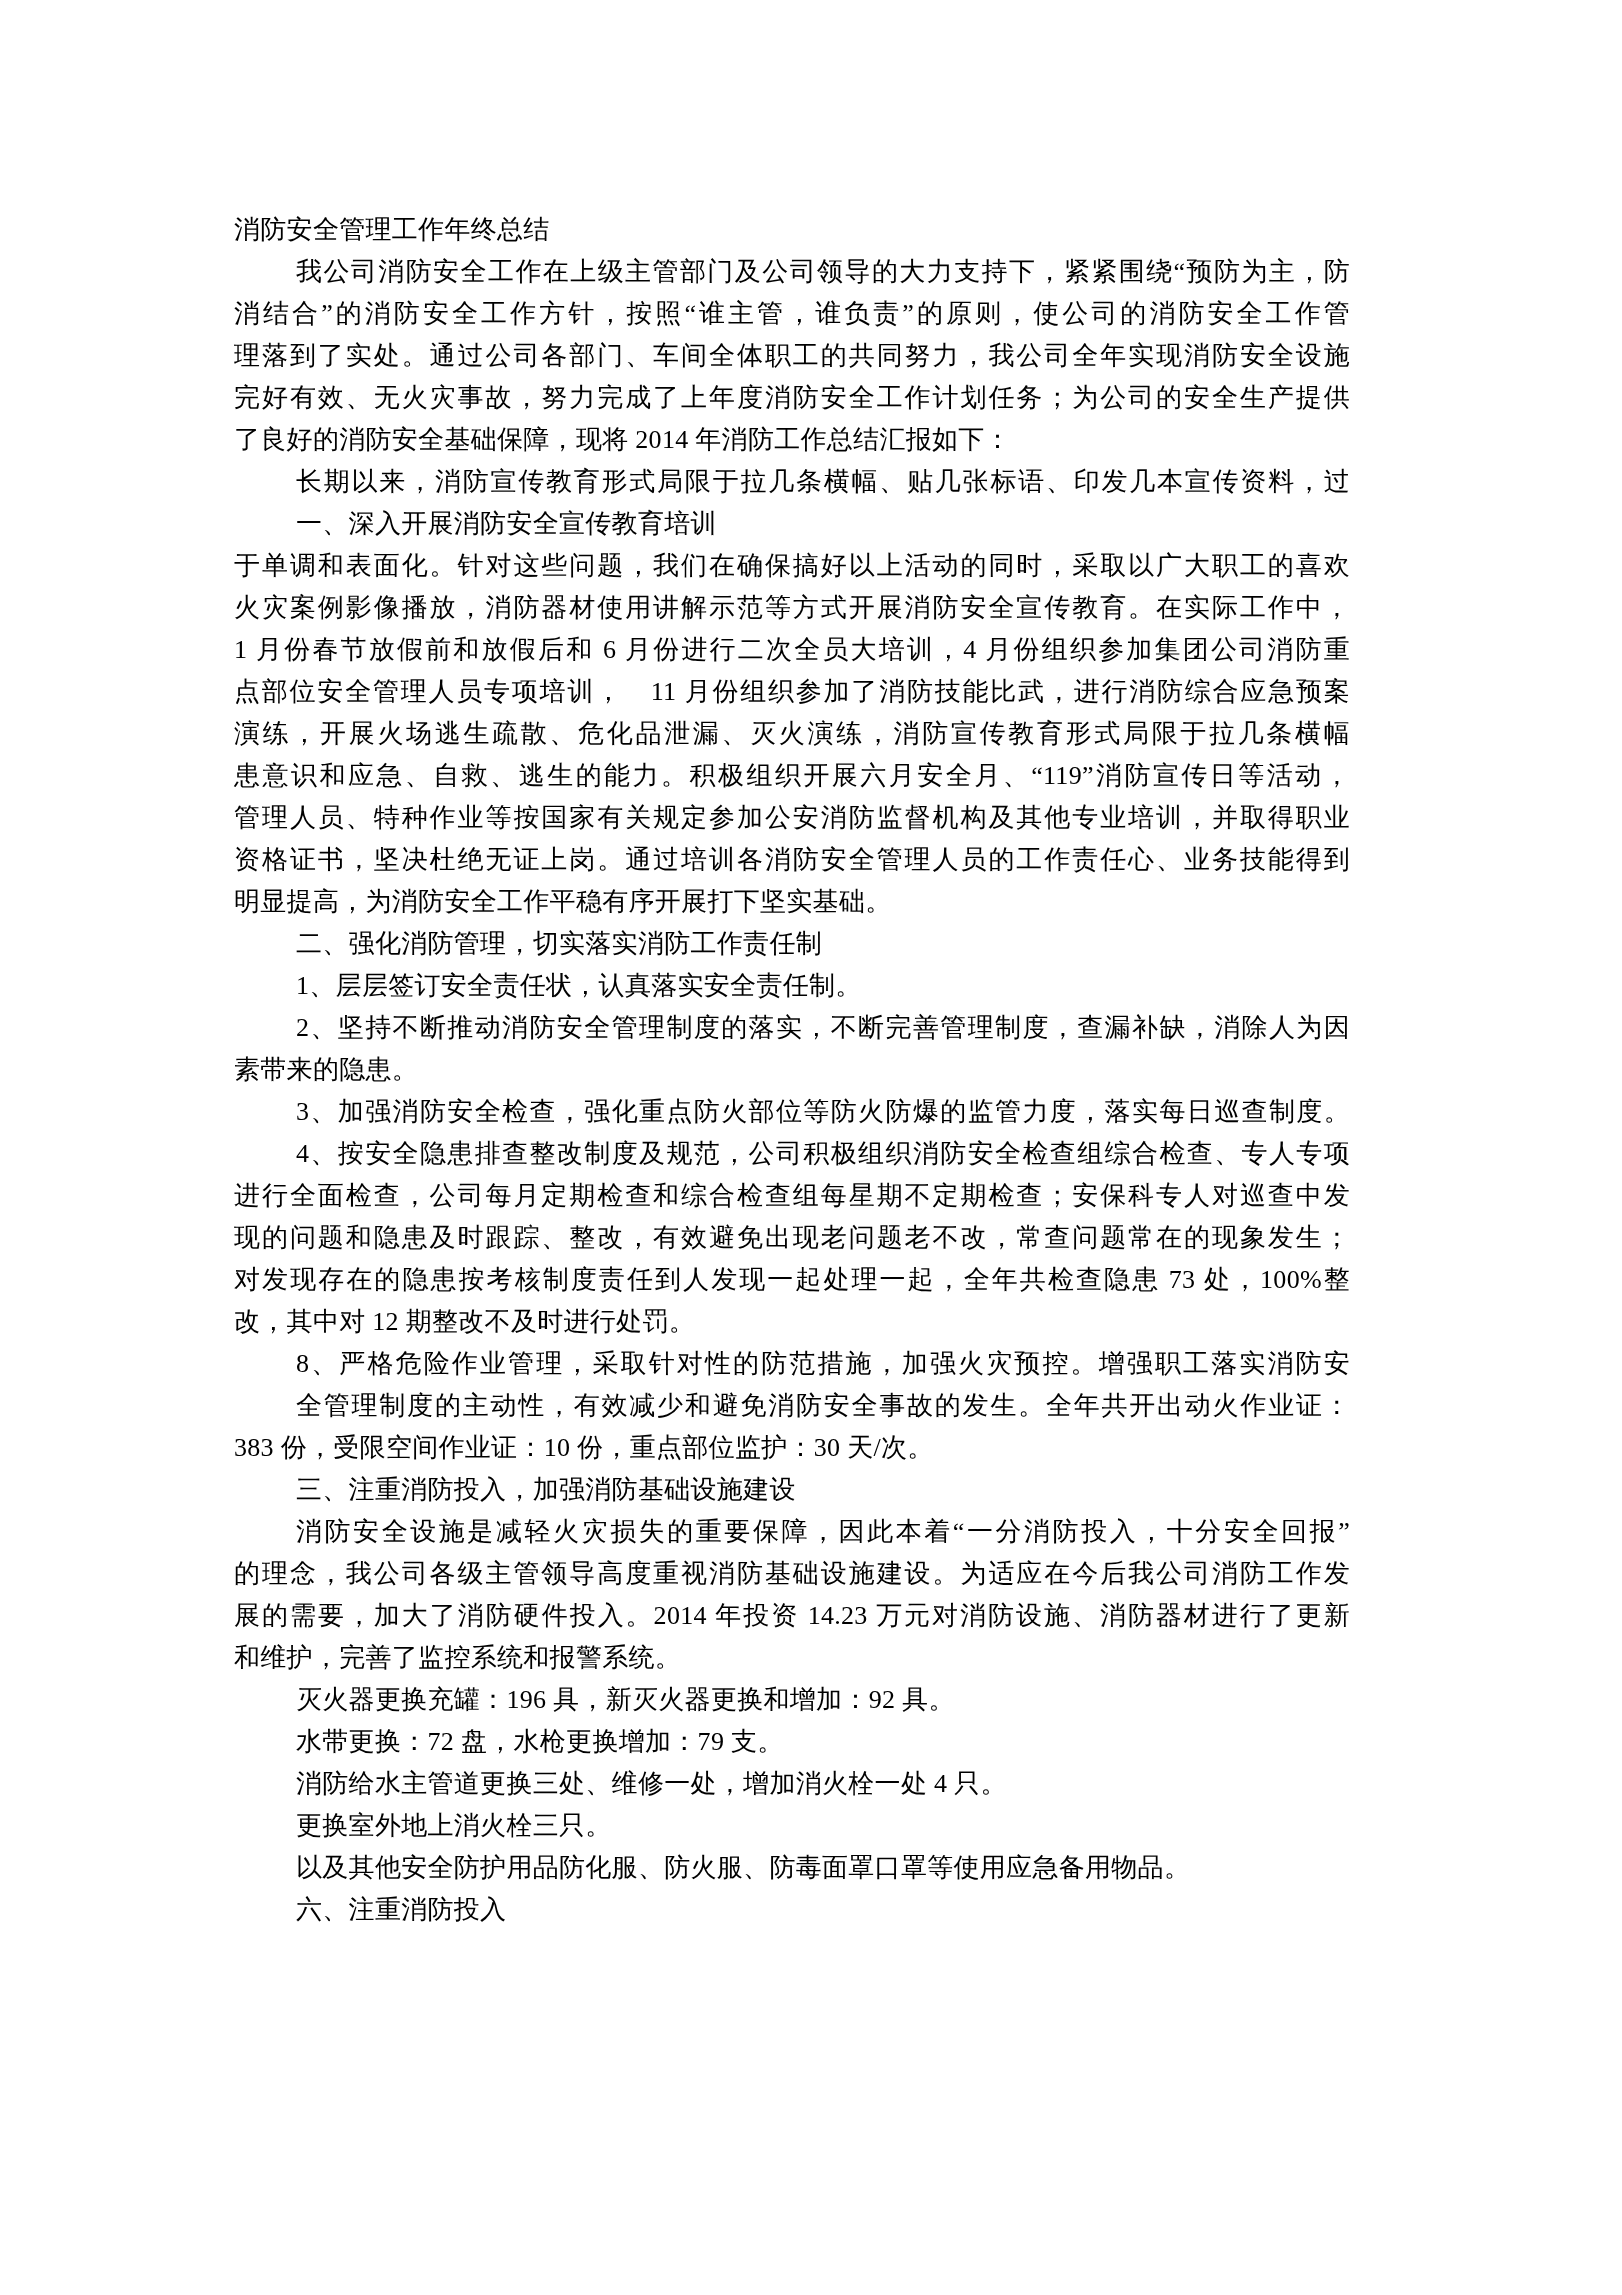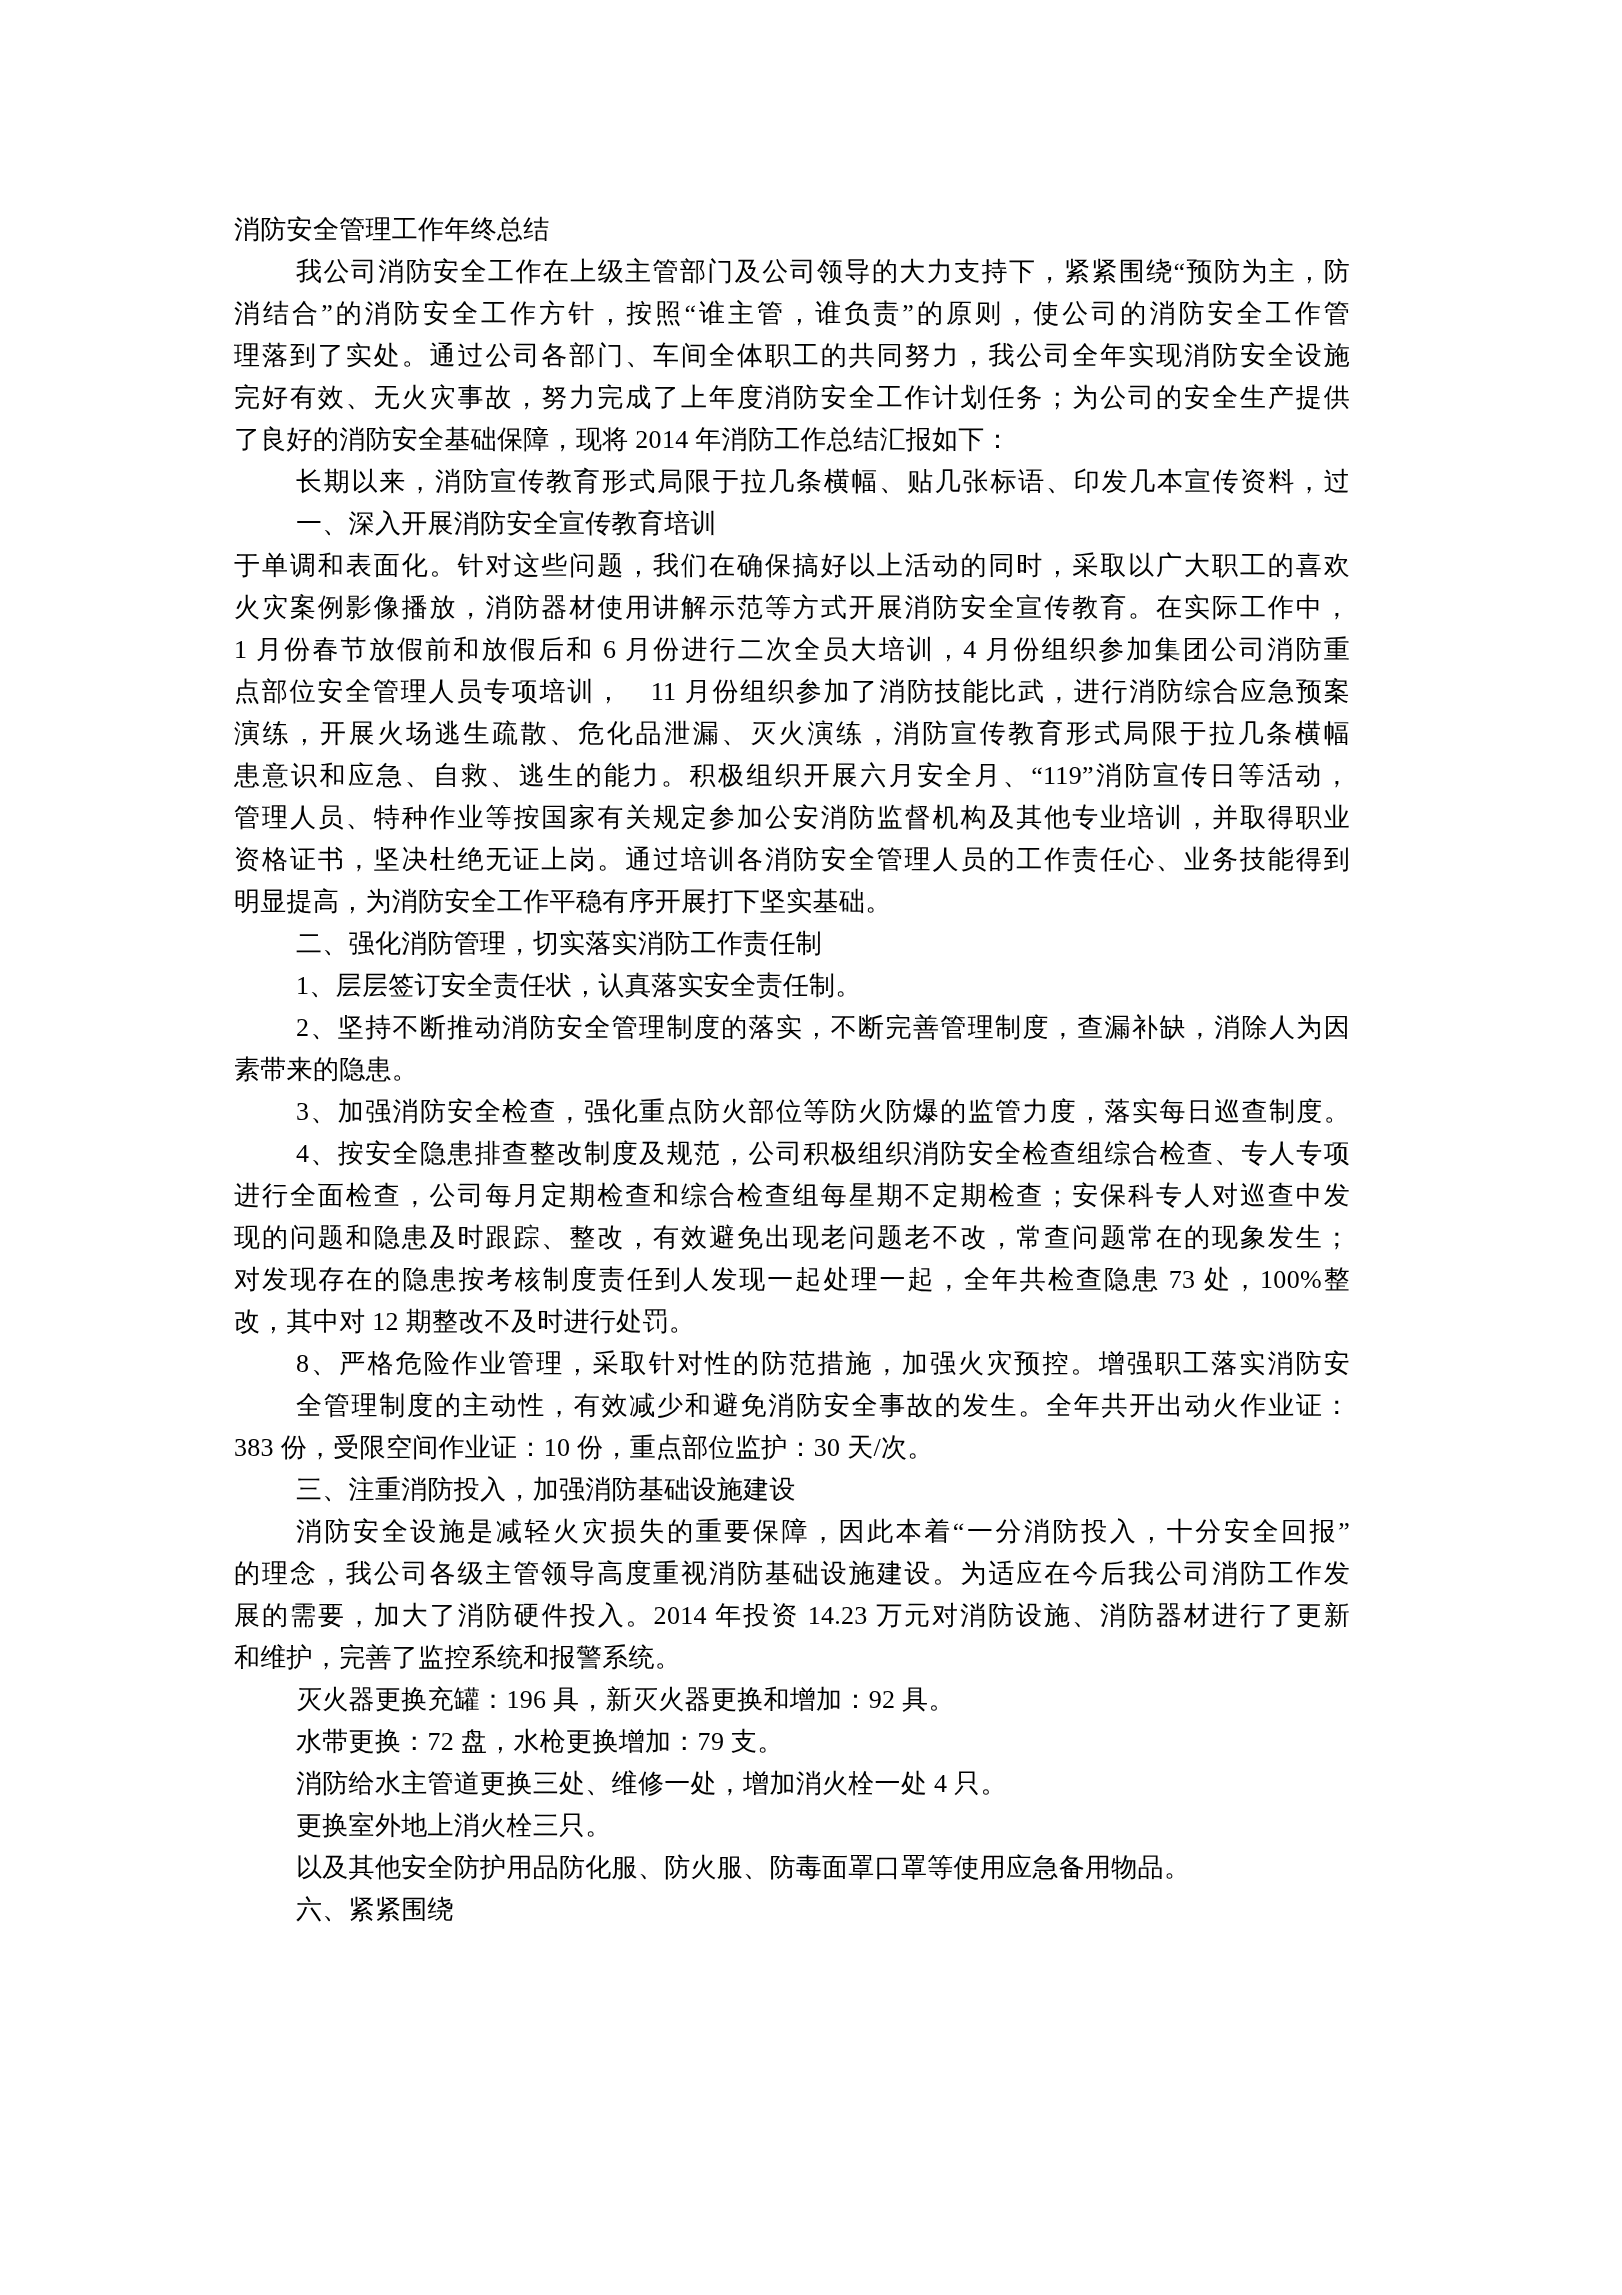--- a/index.html
+++ b/index.html
@@ -77,16 +77,16 @@
     <div class="line ind">三、注重消防投入，加强消防基础设施建设</div>
     <div class="line ind j">消防安全设施是减轻火灾损失的重要保障，因此本着“一分消防投入，十分安全回报”</div>
     <div class="line j">的理念，我公司各级主管领导高度重视消防基础设施建设。为适应在今后我公司消防工作发</div>
     <div class="line j">展的需要，加大了消防硬件投入。2014 年投资 14.23 万元对消防设施、消防器材进行了更新</div>
     <div class="line">和维护，完善了监控系统和报警系统。</div>
     <div class="line ind">灭火器更换充罐：196 具，新灭火器更换和增加：92 具。</div>
     <div class="line ind">水带更换：72 盘，水枪更换增加：79 支。</div>
     <div class="line ind">消防给水主管道更换三处、维修一处，增加消火栓一处 4 只。</div>
     <div class="line ind">更换室外地上消火栓三只。</div>
     <div class="line ind">以及其他安全防护用品防化服、防火服、防毒面罩口罩等使用应急备用物品。</div>
-    <div class="line ind">六、紧紧围绕</div>
+    <div class="line ind">六、注重消防投入</div>
   </div>
 </div>
 
 
 </body></html>

